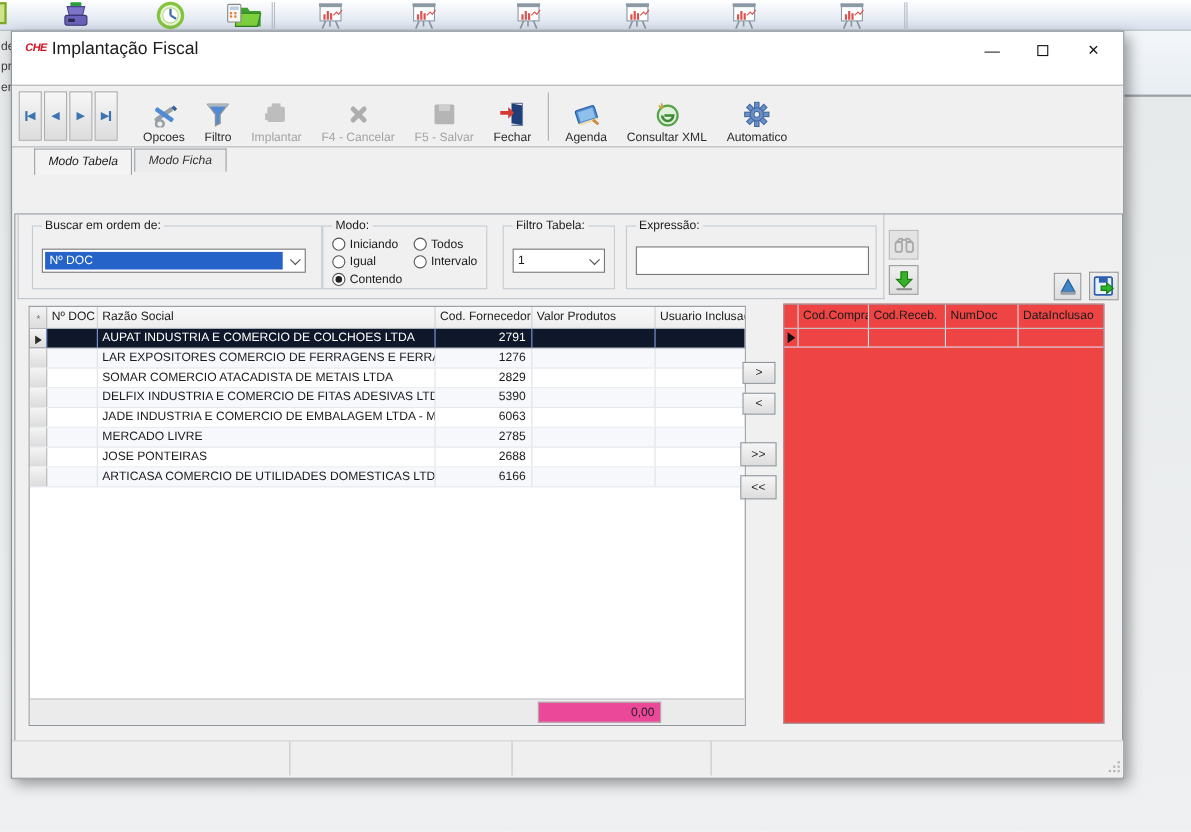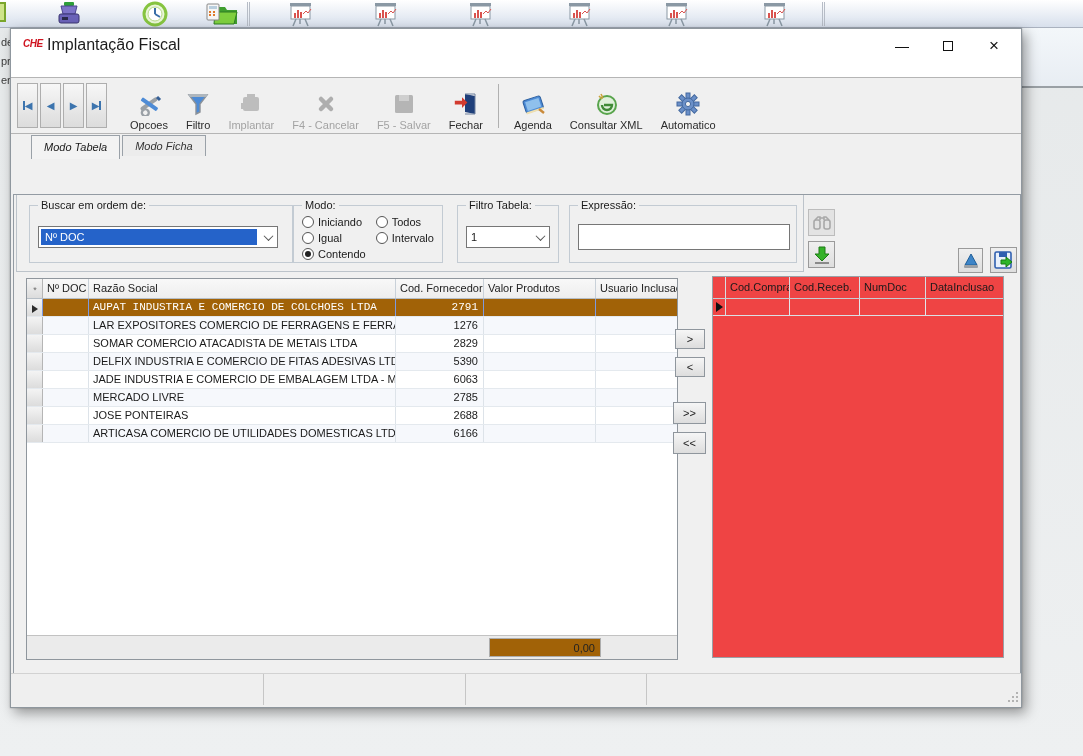--- a/index.html
+++ b/index.html
@@ -96,30 +96,30 @@
     border-bottom:1px solid #b6bec6; }
   .hcell { border-right:1px solid #c9d1d9; padding:3px 3px 0 4px; white-space:nowrap; overflow:hidden; color:#222; }
   .lg-row { height:18px; display:flex; border-bottom:1px solid #e4e9ee; }
   .lg-row:nth-child(even) { background:#f6f8fc; }
   .lg-cell { border-right:1px solid #dde3e9; padding:2px 3px 0 4px; white-space:nowrap; overflow:hidden; }
   .w-ind { flex:0 0 16px; } .w-doc { flex:0 0 46px; } .w-razao { flex:0 0 307px; }
   .w-forn { flex:0 0 88px; } .w-valor { flex:0 0 112px; } .w-user { flex:1 1 auto; border-right:none; }
   .cell-ind { background:linear-gradient(#f4f4f4,#dcdcdc); border-right:1px solid #b5b5b5;
     display:flex; align-items:center; justify-content:center; }
   .num { text-align:right; padding-right:5px; }
-  .lg-row.sel { background:#a16207; color:#fff;font-family:Liberation Mono, monospace; }
+  .lg-row.sel { background:#0f172a; color:#fff; }
   .lg-row.sel .lg-cell { border-right-color:#7e9adf; }
   .lg-row.sel .cell-ind { background:linear-gradient(#f4f4f4,#dcdcdc); color:#222; }
   .selarrow { display:none; width:0; height:0; border-left:6px solid #2b2b2b;
     border-top:4px solid transparent; border-bottom:4px solid transparent; }
   .lg-row.sel .selarrow { display:block; }
   .star { color:#6b6b6b; font-size:9px; }
   .lg-footer { position:absolute; left:0; bottom:0; width:100%; height:24px; background:#ebebeb;
     border-top:1px solid #c2c2c2; }
-  .foot-box { position:absolute; left:462px; top:2px; width:112px; height:19px; background:#a16207;
+  .foot-box { position:absolute; left:462px; top:2px; width:112px; height:19px; background:#ec4899;
     border:1px solid #adadad; text-align:right; padding:3px 5px 0 0; color:#222; }
 
   
   .xfer { position:absolute; background:linear-gradient(#f6f6f6,#dddddd); border:1px solid #8f969d;
     display:flex; align-items:center; justify-content:center; color:#222; font-size:11px; }
 
   
   .rgrid { position:absolute; left:698px; top:81px; width:292px; height:382px; background:#ef4444;
     border:1px solid #9aa0a6; }
   .rg-head { height:22px; display:flex; border-bottom:1px solid #c6ccd2; }

